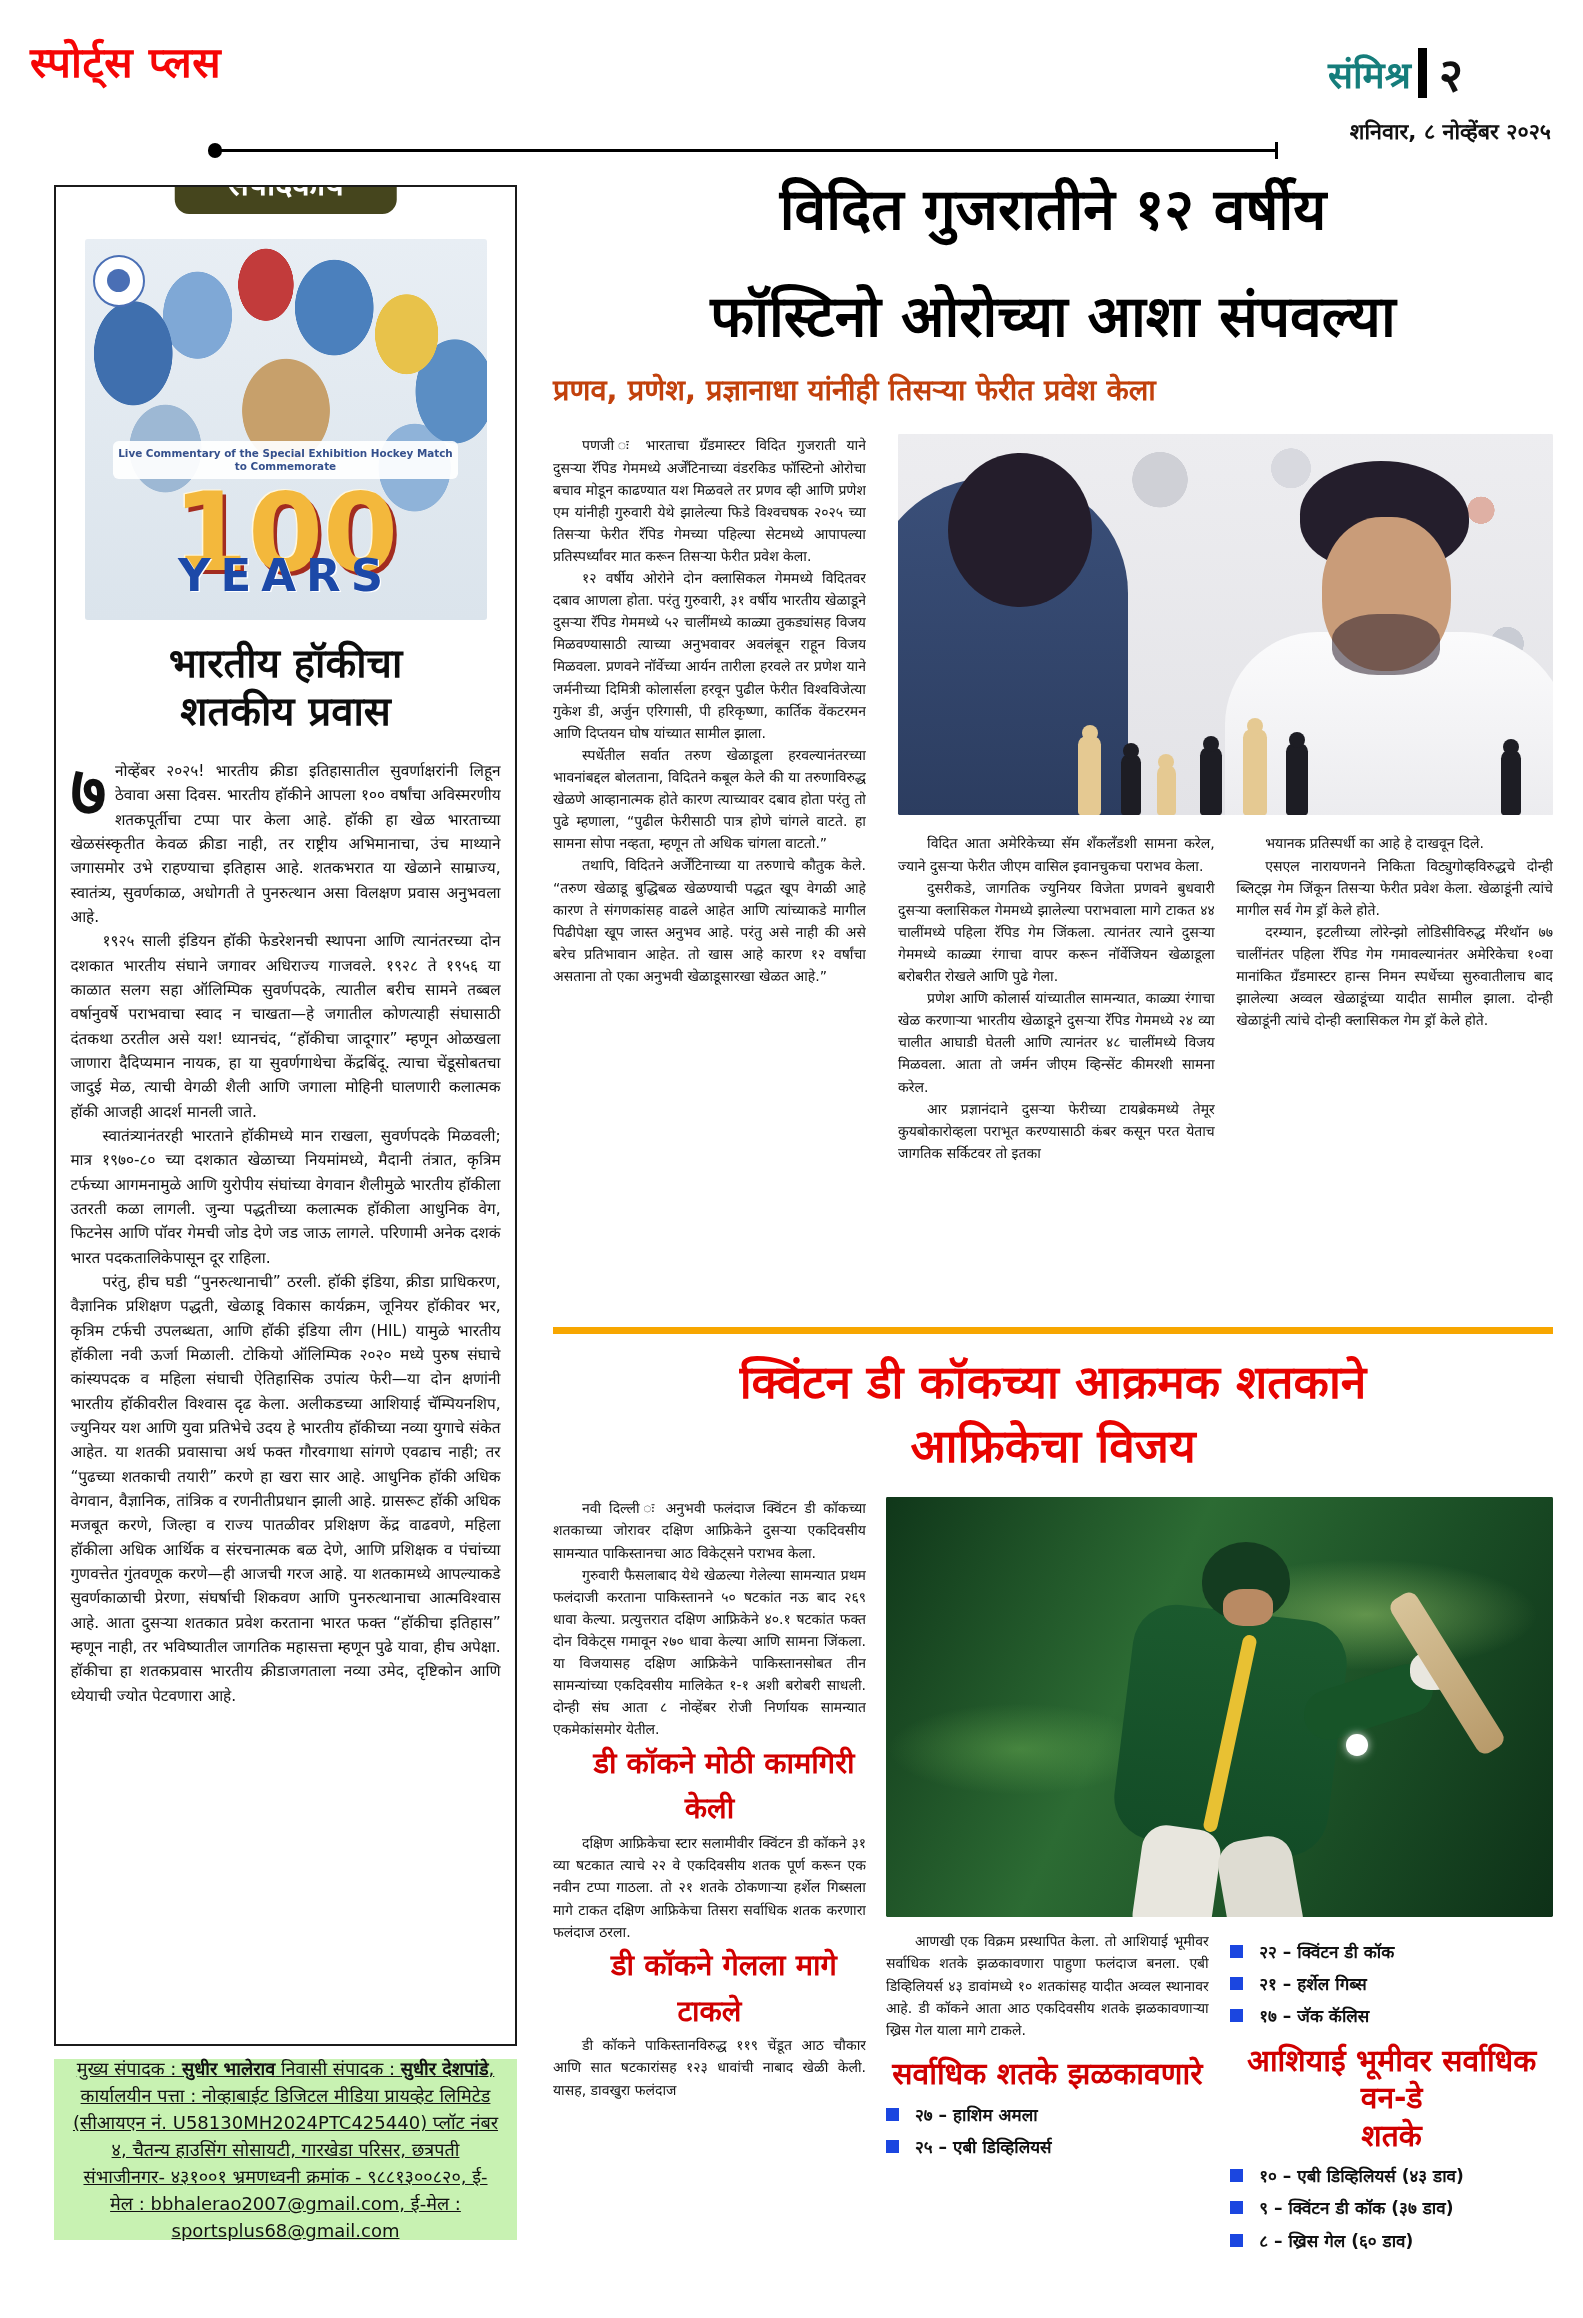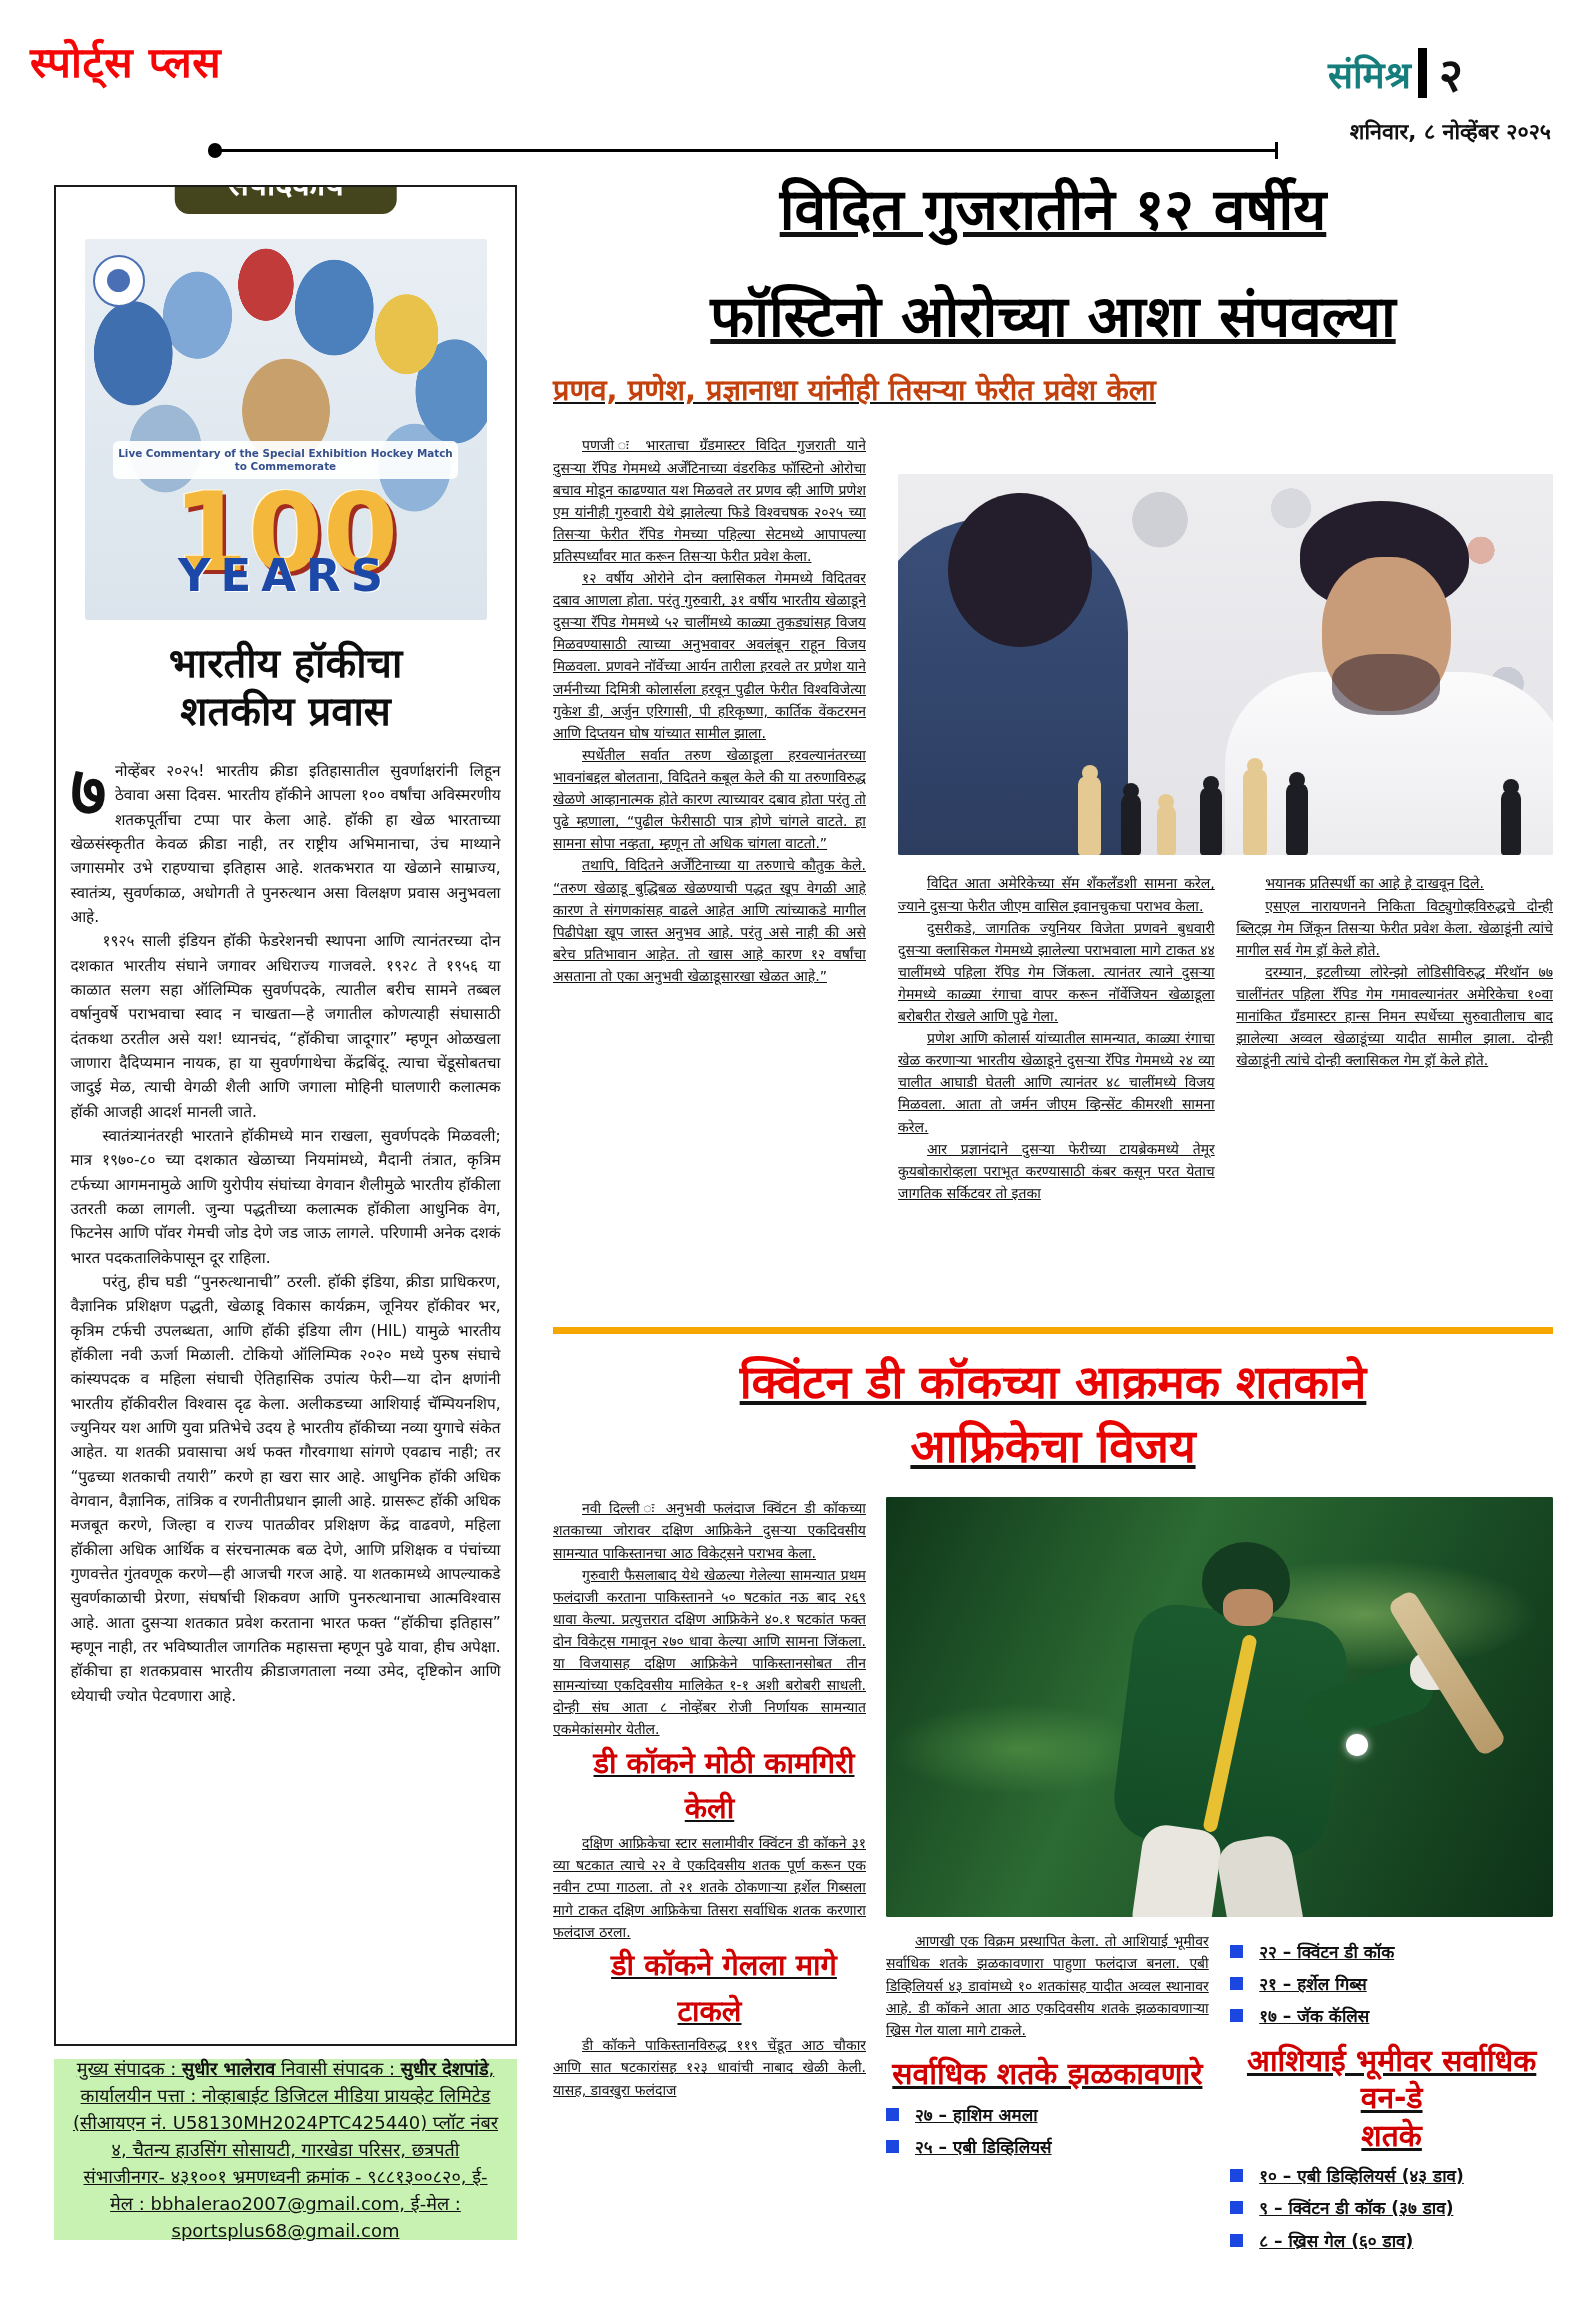--- a/index.html
+++ b/index.html
@@ -45,30 +45,30 @@
   .side-article p { margin:0; text-indent:32px; }
   .side-article p.first { text-indent:0; }
   .dropcap { float:left; font-size:69px; line-height:.78; font-weight:800; padding:5.7px 8.6px 0 0; }
 
   
   .contact-box { position:absolute; left:54px; top:2059px; width:463px; height:181px; background:#c8f2b2; display:flex; align-items:center; padding:8.6px 18.7px; }
   .contact-text { width:100%; text-align:center; font-size:18px; line-height:1.5;text-decoration:underline; }
   .contact-text b { font-weight:800; }
 
   
-  .main { position:absolute; left:553px; top:181px; width:1000px;text-decoration:underline; }
+  .main { position:absolute; left:553px; top:181px; width:1000px; }
   .chess-headline { text-align:center; font-weight:800; font-size:57px; line-height:1.0; color:#000; }
   .chess-headline .hl { display:block; }
   .chess-headline .hl + .hl { margin-top:50px; }
   .chess-subheadline { margin-top:24.4px; font-size:29px; font-weight:800; color:#c2410c; }
   .chess-row { margin-top:26px; display:flex; gap:32px; height:873px; overflow:hidden;justify-content:space-between; }
   .body-col { font-size:14px; line-height:1.58; text-align:justify; overflow:hidden; }
   .body-col p { margin:0; text-indent:29px; }
   .col1 { width:313px; flex:none; }
-  .chess-right { flex:1; display:flex; flex-direction:column;margin-top:40px; }
+  .chess-right { flex:1; display:flex; flex-direction:column; }
   .chess-photo { position:relative; height:381px; overflow:hidden; border-radius:1.4px; margin-bottom:17px;
     background:
       radial-gradient(50px 50px at 40% 12%, #cfd0d6 0 55%, transparent 56%),
       radial-gradient(36px 36px at 60% 9%, #d8d9df 0 55%, transparent 56%),
       radial-gradient(27px 27px at 89% 20%, #dfb0a4 0 50%, transparent 51%),
       radial-gradient(33px 33px at 93% 55%, #c9ccd4 0 50%, transparent 51%),
       linear-gradient(#ededf0,#e3e3e7);
   }
   .opp-back { position:absolute; left:-29px; bottom:0; width:259px; height:337px; background:linear-gradient(#3a4f79,#2c3d60); border-radius:122px 115px 0 0; }
   .opp-head { position:absolute; left:50px; top:18.7px; width:144px; height:154px; background:#241d2b; border-radius:50%; }

